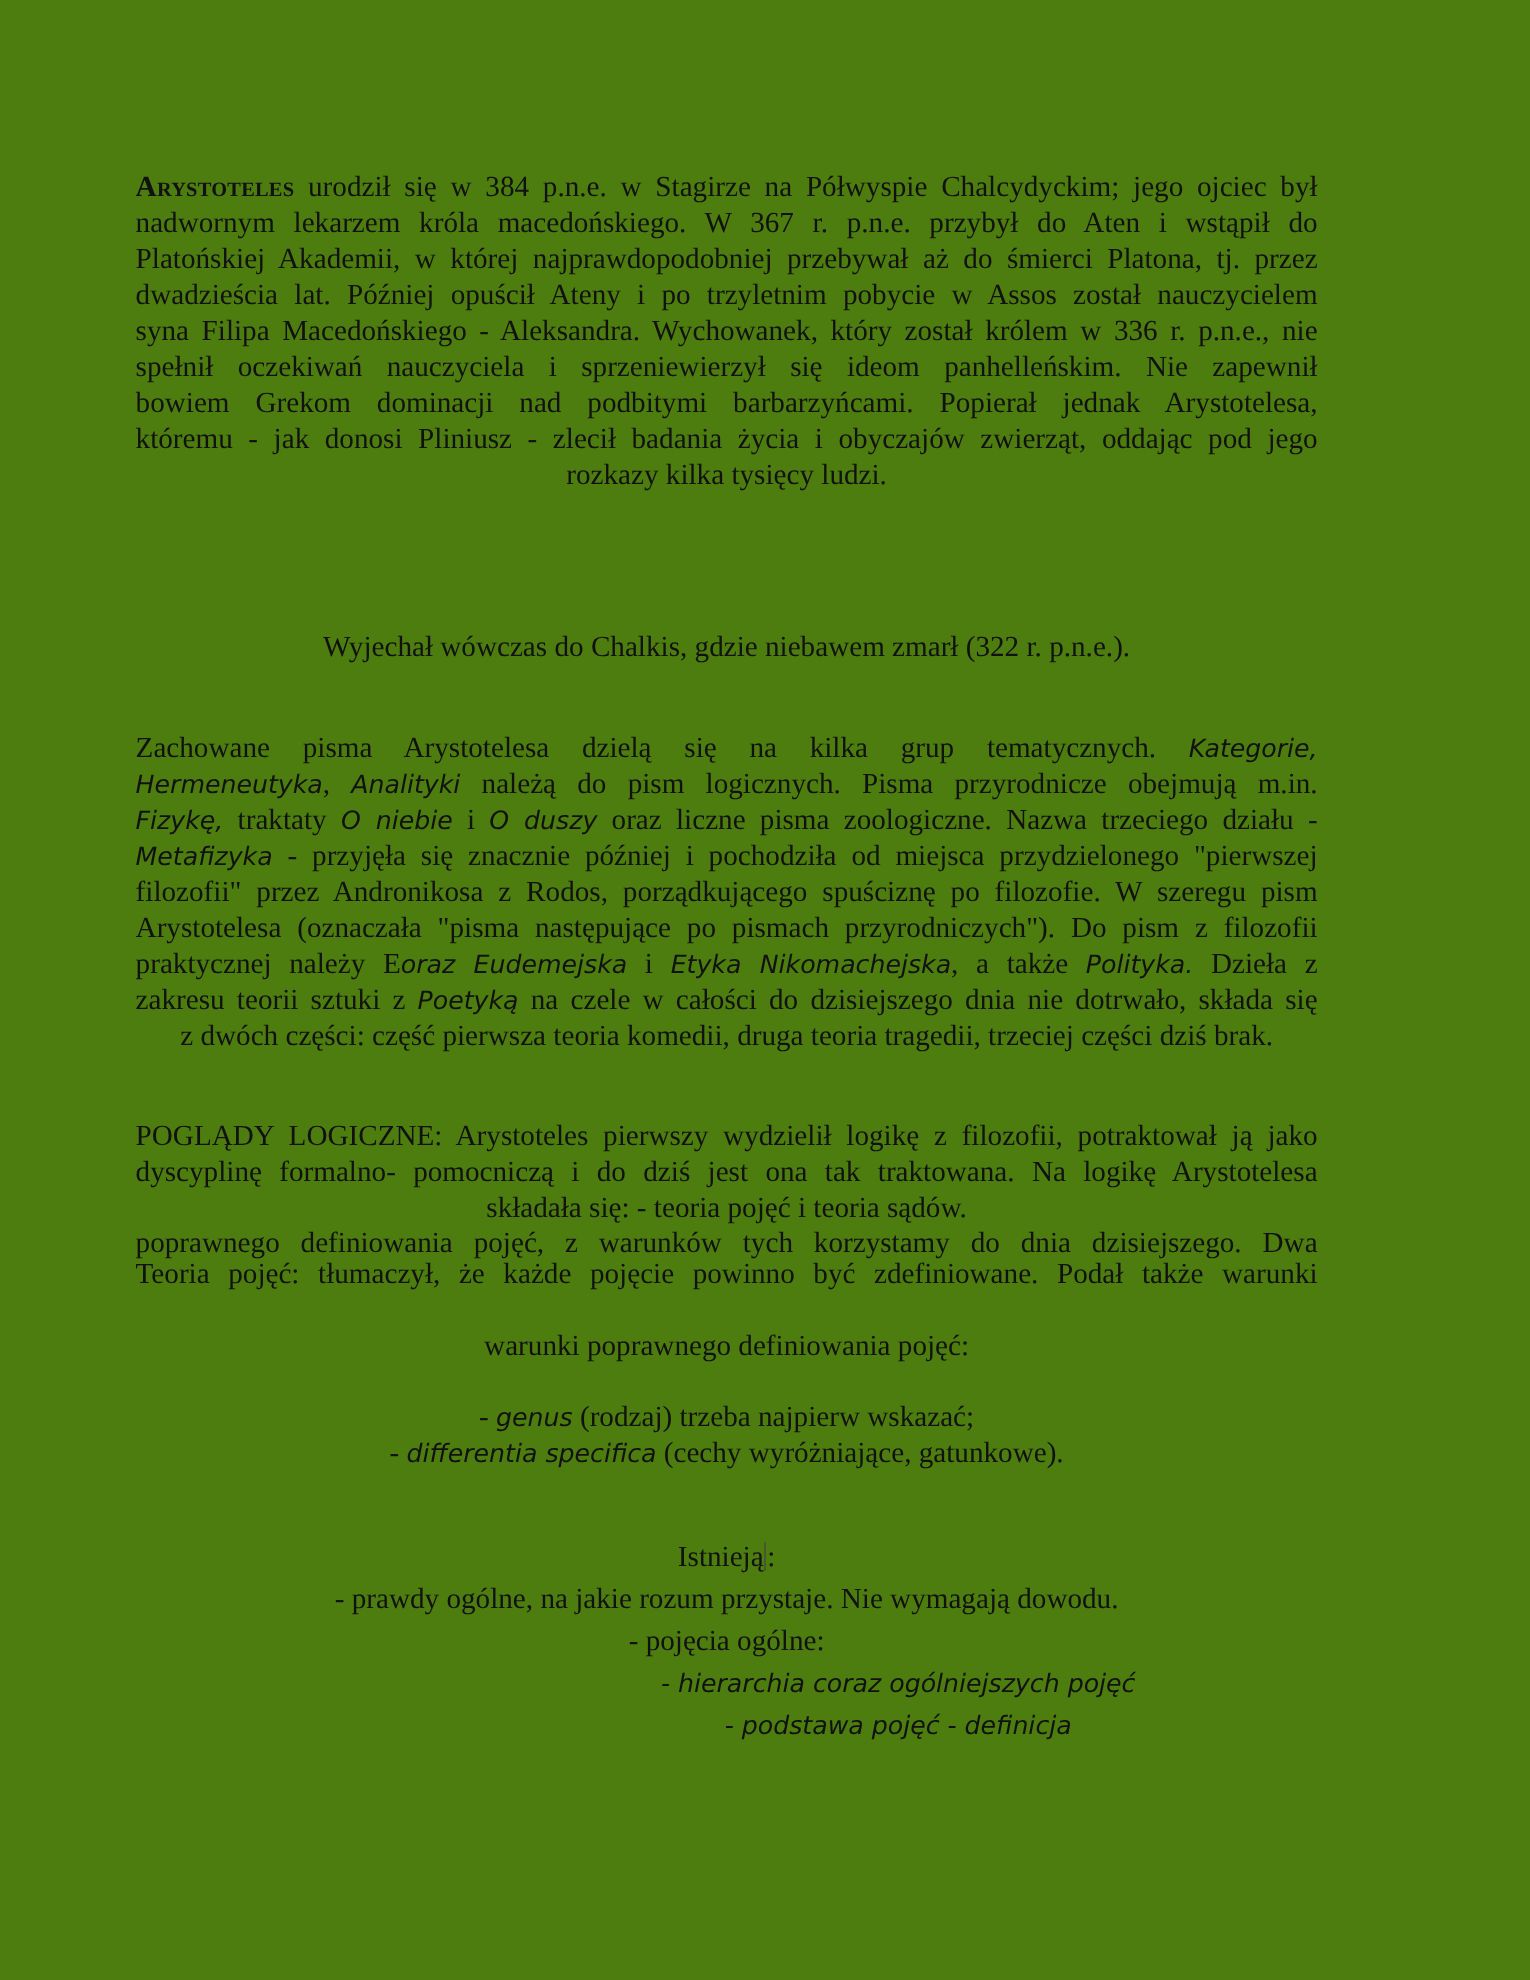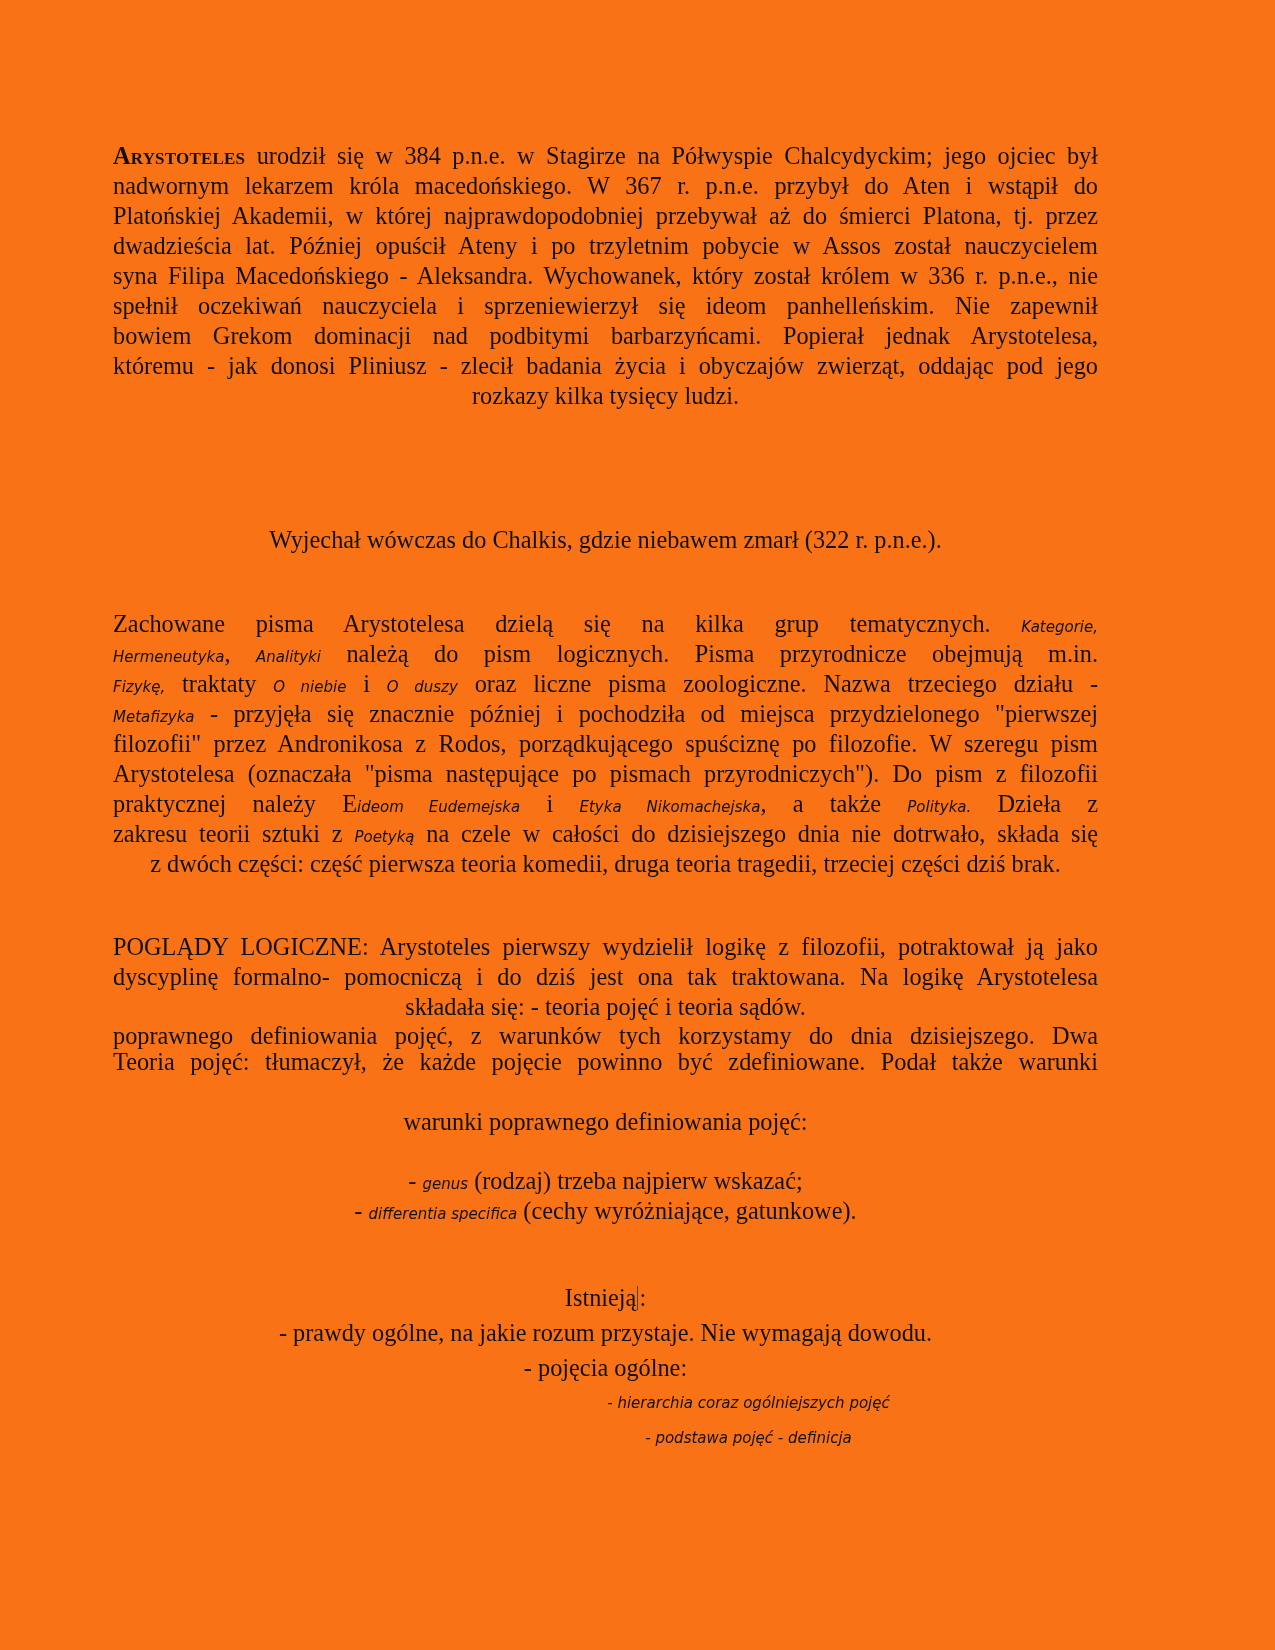--- a/index.html
+++ b/index.html
@@ -1,29 +1,29 @@
 <!DOCTYPE html>
 <html><head>
   <meta charset="utf-8">
   <style>
     html, body { margin: 0; padding: 0; background: #ffffff; }
     body {
       width: 1275px; height: 1650px; position: relative; overflow: hidden;
       font-family: "Liberation Serif", "DejaVu Serif", serif;
       color: #111111;
     }
-    .page { position: absolute; left: 0; top: 0; width: 1275px; height: 1650px; background: #f97316; }
+    .page { position: absolute; left: 0; top: 0; width: 1275px; height: 1650px; background: #4d7c0f; }
     .line {
       position: absolute; left: 113px; width: 985px;
       font-size: 24.3px; line-height: 30px; white-space: nowrap;
     }
     .just { text-align: justify; text-align-last: justify; white-space: normal; height: 30px; overflow: hidden; }
     .last { text-align: center; }
     .sc { font-variant: small-caps; font-weight: bold; letter-spacing: 0.2px; }
-    i, .it { font-style: italic; font-family: "DejaVu Sans", sans-serif; font-size: 15px; }
+    i, .it { font-style: italic; font-family: "DejaVu Sans", sans-serif; font-size: 21px; }
     .indent { left: 256px; }
     .cursor { display: inline-block; width: 1px; height: 24px; background: #444; vertical-align: -4px; margin: 0 1px; }
   </style>
 </head>
 <body>
 
 <div class="page">
 
   <div class="line just" style="top:141px"><span class="sc">Arystoteles</span><span> urodził się w 384 p.n.e. w Stagirze na Półwyspie Chalcydyckim; jego ojciec był</span></div>
   <div class="line just" style="top:171px">nadwornym lekarzem króla macedońskiego. W 367 r. p.n.e. przybył do Aten i wstąpił do</div>
@@ -36,21 +36,21 @@
   <div class="line last" style="top:381px">rozkazy kilka tysięcy ludzi.</div>
 
   <div class="line last" style="top:525px">Wyjechał wówczas do Chalkis, gdzie niebawem zmarł (322 r. p.n.e.).</div>
 
   <div class="line just" style="top:609px"><span>Zachowane pisma Arystotelesa dzielą się na kilka grup tematycznych. </span><i>Kategorie,</i></div>
   <div class="line just" style="top:639px"><i>Hermeneutyka</i><span>, </span><i>Analityki</i><span> należą do pism logicznych. Pisma przyrodnicze obejmują m.in.</span></div>
   <div class="line just" style="top:669px"><i>Fizykę,</i><span> traktaty </span><i>O niebie</i><span> i </span><i>O duszy</i><span> oraz liczne pisma zoologiczne. Nazwa trzeciego działu -</span></div>
   <div class="line just" style="top:699px"><i>Metafizyka</i><span> - przyjęła się znacznie później i pochodziła od miejsca przydzielonego "pierwszej</span></div>
   <div class="line just" style="top:729px">filozofii" przez Andronikosa z Rodos, porządkującego spuściznę po filozofie. W szeregu pism</div>
   <div class="line just" style="top:759px">Arystotelesa (oznaczała "pisma następujące po pismach przyrodniczych"). Do pism z filozofii</div>
-  <div class="line just" style="top:789px"><span>praktycznej należy E</span><i>ideom Eudemejska</i><span> i </span><i>Etyka Nikomachejska</i><span>, a także </span><i>Polityka.</i><span> Dzieła z</span></div>
+  <div class="line just" style="top:789px"><span>praktycznej należy E</span><i>oraz Eudemejska</i><span> i </span><i>Etyka Nikomachejska</i><span>, a także </span><i>Polityka.</i><span> Dzieła z</span></div>
   <div class="line just" style="top:819px"><span>zakresu teorii sztuki z </span><i>Poetyką</i><span> na czele w całości do dzisiejszego dnia nie dotrwało, składa się</span></div>
   <div class="line last" style="top:849px">z dwóch części: część pierwsza teoria komedii, druga teoria tragedii, trzeciej części dziś brak.</div>
 
   <div class="line just" style="top:932px">POGLĄDY LOGICZNE: Arystoteles pierwszy wydzielił logikę z filozofii, potraktował ją jako</div>
   <div class="line just" style="top:962px">dyscyplinę formalno- pomocniczą i do dziś jest ona tak traktowana. Na logikę Arystotelesa</div>
   <div class="line last" style="top:992px">składała się: - teoria pojęć i teoria sądów.</div>
 
   <div class="line just" style="top:1047px">Teoria pojęć: tłumaczył, że każde pojęcie powinno być zdefiniowane. Podał także warunki</div>
   <div class="line just" style="top:1021px">poprawnego definiowania pojęć, z warunków tych korzystamy do dnia dzisiejszego. Dwa</div>
   <div class="line last" style="top:1107px">warunki poprawnego definiowania pojęć:</div>

